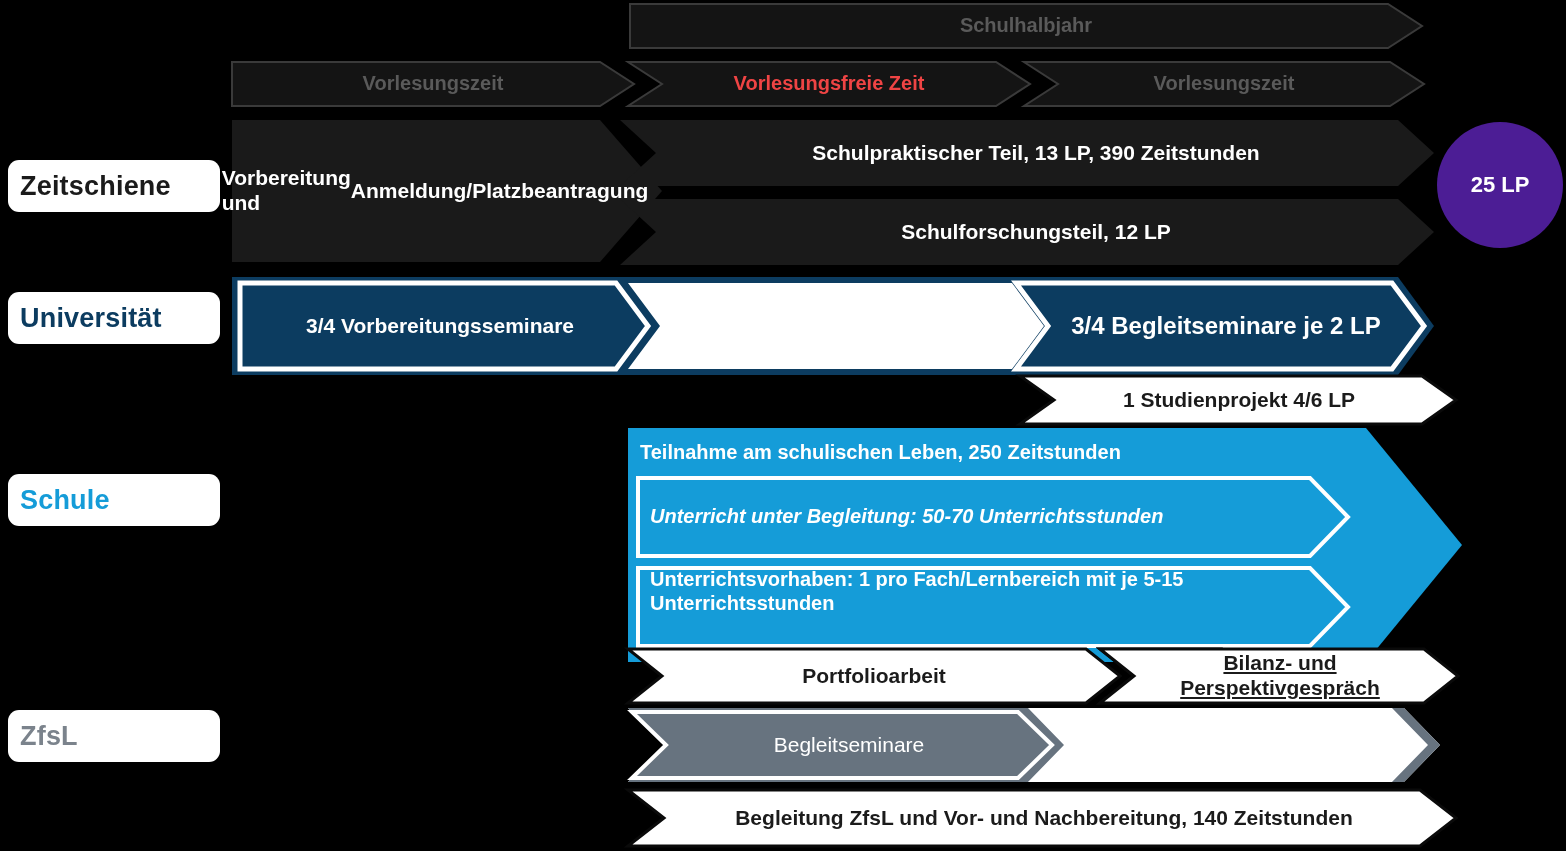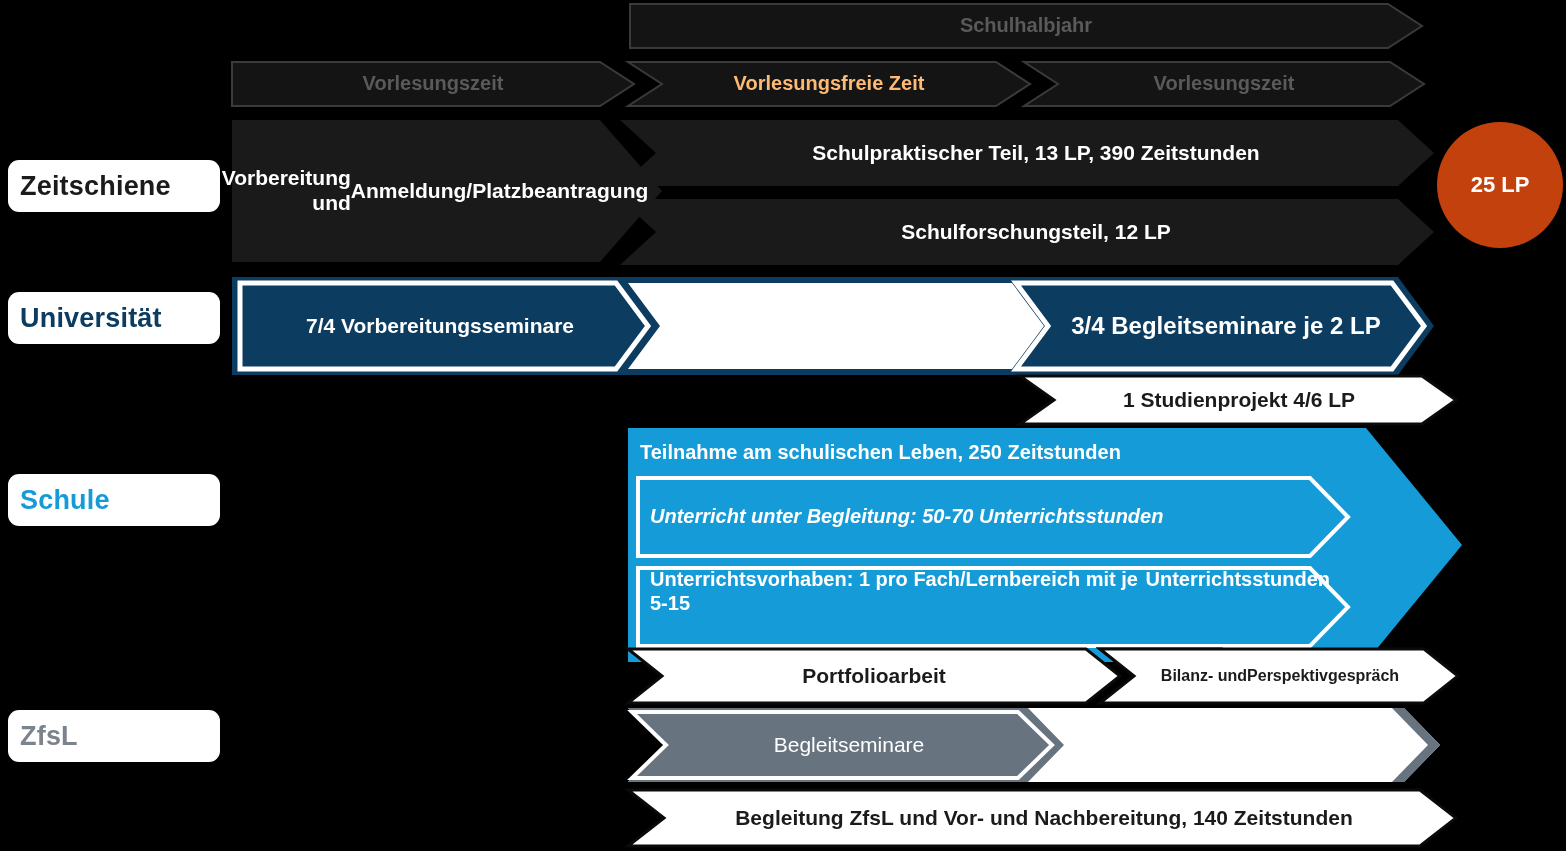--- a/index.html
+++ b/index.html
@@ -19,30 +19,30 @@
   }
   .lbl-zeit  {top:160px;width:212px;height:52px;font-size:27px;color:#1b1b1b;}
   .lbl-uni   {top:292px;width:212px;height:52px;font-size:27px;color:#0c3c60;}
   .lbl-schule{top:474px;width:212px;height:52px;font-size:27px;color:#159cd8;}
   .lbl-zfsl  {top:710px;width:212px;height:52px;font-size:27px;color:#7b838c;}
 
   
   .ctext{
     position:absolute;inset:0;
     display:flex;align-items:center;justify-content:center;
-    text-align:right;line-height:1.18;
+    text-align:left;line-height:1.18;
     box-sizing:border-box;
     pointer-events:none;
   }
   .ctext.left{justify-content:flex-start;text-align:left;}
 
   
   .circle{
     position:absolute;border-radius:50%;
-    background:#c2410c;color:#ffffff;
+    background:#4c1d95;color:#ffffff;
     display:flex;align-items:center;justify-content:center;
     font-size:22px;font-weight:bold;
   }
 
   svg{display:block;}
   .svg-layer{position:absolute;left:0;top:0;width:1566px;height:851px;pointer-events:none;}
 </style>
 </head>
 <body>
 
@@ -110,21 +110,21 @@
         <span>Schulhalbjahr</span>
       </div>
   </div>
 
   <div class="abs" style="left:232px;top:62px;width:402px;height:44px;">
     <div class="ctext" style="color:#5a5a5a;font-size:20px;font-weight:bold;">
         <span>Vorlesungszeit</span>
       </div>
   </div>
   <div class="abs" style="left:628px;top:62px;width:402px;height:44px;">
-    <div class="ctext" style="color:#fdba74;font-size:20px;font-weight:bold;">
+    <div class="ctext" style="color:#ef4444;font-size:20px;font-weight:bold;">
         <span>Vorlesungsfreie Zeit</span>
       </div>
   </div>
   <div class="abs" style="left:1024px;top:62px;width:400px;height:44px;">
     <div class="ctext" style="color:#5a5a5a;font-size:20px;font-weight:bold;">
         <span>Vorlesungszeit</span>
       </div>
   </div>
 
   <div class="abs" style="left:240px;top:120px;width:390px;height:142px;">
@@ -146,21 +146,21 @@
         <span>Schulforschungsteil, 12 LP</span>
       </div>
   </div>
 
   <div class="circle" style="left:1437px;top:122px;width:126px;height:126px;">
     <span>25 LP</span>
   </div>
 
   <div class="abs" style="left:250px;top:283px;width:380px;height:86px;">
     <div class="ctext" style="color:#ffffff;font-size:21px;font-weight:bold;">
-        <span>7/4 Vorbereitungsseminare</span>
+        <span>3/4 Vorbereitungsseminare</span>
       </div>
   </div>
   <div class="abs" style="left:1046px;top:283px;width:360px;height:86px;">
     <div class="ctext" style="color:#ffffff;font-size:24px;font-weight:bold;">
         <span>3/4 Begleitseminare je 2 LP</span>
       </div>
   </div>
   <div class="abs" style="left:1054px;top:376px;width:370px;height:48px;">
     <div class="ctext" style="color:#1b1b1b;font-size:21px;font-weight:bold;">
         <span>1 Studienprojekt 4/6 LP</span>
@@ -173,34 +173,34 @@
       </div>
   </div>
 
   <div class="abs" style="left:650px;top:478px;width:680px;height:78px;font-style:italic;">
     <div class="ctext left" style="color:#ffffff;font-size:20px;font-weight:bold;">
         <span>Unterricht unter Begleitung: 50-70 Unterrichtsstunden</span>
       </div>
   </div>
 
   <div class="abs" style="left:650px;top:568px;width:680px;height:78px;">
-    <div class="ctext left" style="color:#ffffff;font-size:20px;font-weight:bold;flex-direction:row;align-items:flex-start;">
+    <div class="ctext left" style="color:#ffffff;font-size:20px;font-weight:bold;flex-direction:column;align-items:flex-start;">
       <span>Unterrichtsvorhaben: 1 pro Fach/Lernbereich mit je 5-15</span>
       <span>Unterrichtsstunden</span>
     </div>
   </div>
 
   <div class="abs" style="left:662px;top:649px;width:424px;height:54px;">
     <div class="ctext" style="color:#1b1b1b;font-size:21px;font-weight:bold;">
         <span>Portfolioarbeit</span>
       </div>
   </div>
 
   <div class="abs" style="left:1134px;top:645px;width:292px;height:62px;">
-    <div class="ctext" style="color:#1b1b1b;font-size:16px;font-weight:bold;flex-direction:row;">
+    <div class="ctext" style="color:#1b1b1b;font-size:21px;font-weight:bold;flex-direction:column;text-decoration:underline;">
       <span>Bilanz- und</span>
       <span>Perspektivgespräch</span>
     </div>
   </div>
 
   <div class="abs" style="left:666px;top:708px;width:366px;height:74px;">
     <div class="ctext" style="color:#ffffff;font-size:21px;font-weight:normal;">
         <span>Begleitseminare</span>
       </div>
   </div>

